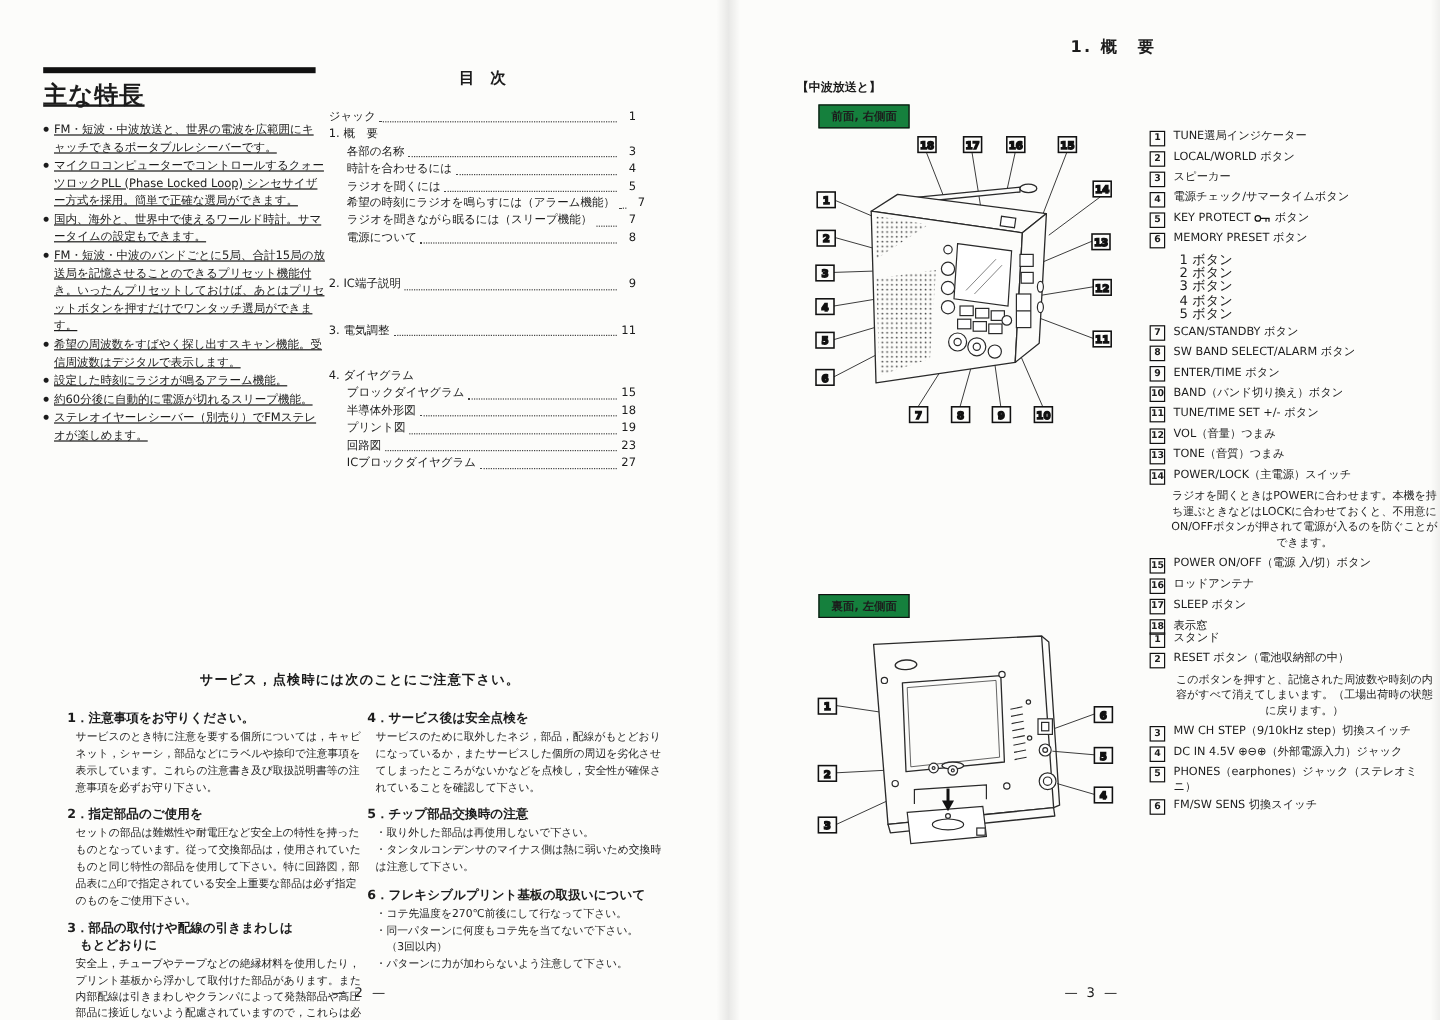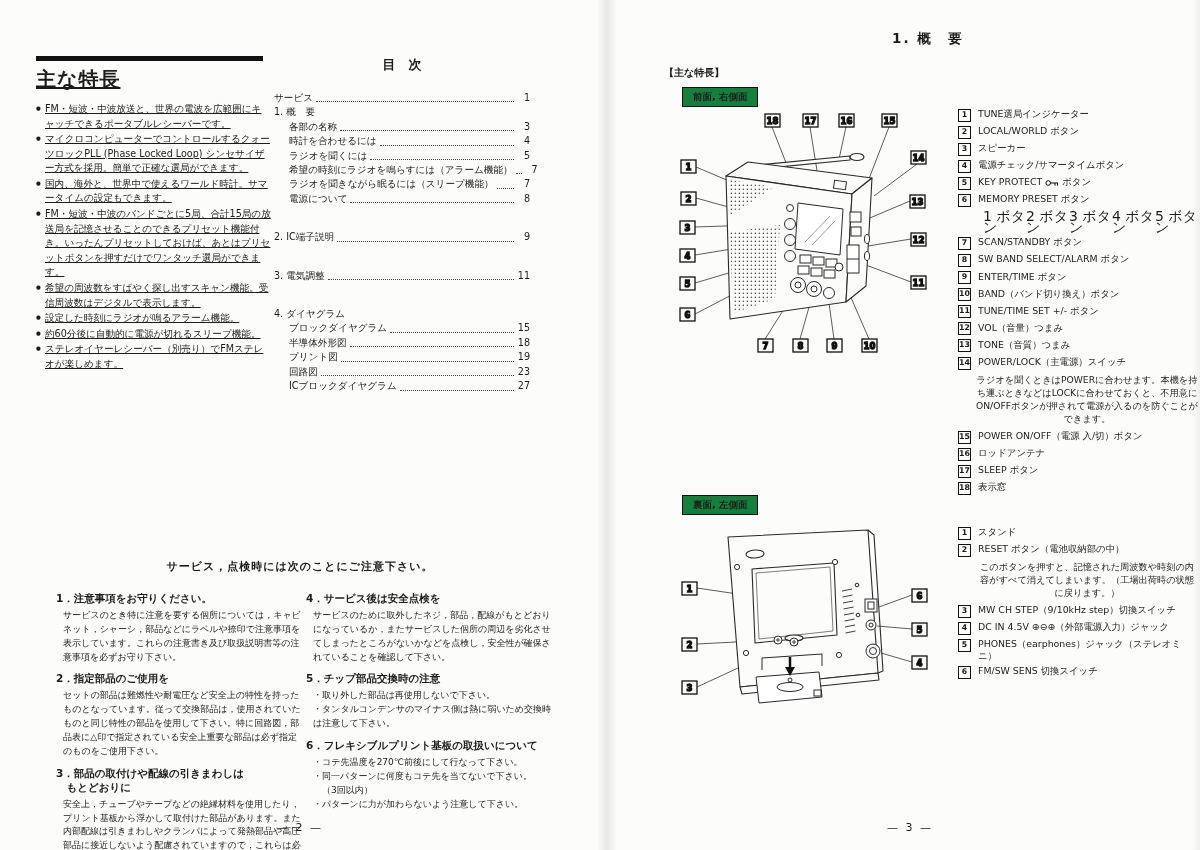--- a/index.html
+++ b/index.html
@@ -49,21 +49,21 @@
   .diag.front{left:662px;top:104px;}
   .diag.back{left:662px;top:527px;}
 
   .partlist{position:absolute;left:958px;width:240px;}
   .partlist.front{top:108px;}
   .partlist.back{top:526px;}
   .part-row{display:flex;align-items:flex-start;margin-bottom:3.6px;font-size:9.4px;line-height:11.6px;}
   .numbox{width:11px;height:11px;border:1.1px solid #111;font-size:7.8px;line-height:10.5px;
           text-align:center;margin-right:7px;flex:none;font-weight:bold;margin-top:0.5px;}
   .part-label{flex:1;}
-  .sub-list{margin:0 0 3px 25px;font-size:14px;line-height:11.4px;display:flex;flex-direction:row;}
+  .sub-list{margin:0 0 3px 25px;font-size:11px;line-height:11.4px;display:flex;flex-direction:column;}
   .part-note{margin:0 0 5px 18px;font-size:9.2px;line-height:13px;white-space:pre-line;text-align:center;}
   .keyicon{display:inline-block;vertical-align:middle;margin:0 3px;}
 
   svg text.co-n{font-family:"DejaVu Sans",sans-serif;font-size:8.5px;font-weight:bold;text-anchor:middle;fill:#111;}
 </style>
 </head>
 <body>
 
 <div class="sheet">
   <div class="gutter"></div>
@@ -81,21 +81,21 @@
       <li>希望の周波数をすばやく探し出すスキャン機能。受信周波数はデジタルで表示します。</li>
       <li>設定した時刻にラジオが鳴るアラーム機能。</li>
       <li>約60分後に自動的に電源が切れるスリープ機能。</li>
       <li>ステレオイヤーレシーバー（別売り）でFMステレオが楽しめます。</li>
     </ul>
   </div>
 
   <div class="toc">
     <div class="toc-title">目　次</div>
     <div class="toc-row">
-        <span class="toc-label">サービス</span>
+        <span class="toc-label">ジャック</span>
         <span class="toc-dots"></span>
         <span class="toc-page">1</span>
       </div>
     <div class="toc-row nodots">
         <span class="toc-label">1. 概　要</span>
       </div>
     <div class="toc-row ind">
         <span class="toc-label">各部の名称</span>
         <span class="toc-dots"></span>
         <span class="toc-page">3</span>
@@ -186,21 +186,21 @@
     <div class="svc-title">6．フレキシブルプリント基板の取扱いについて</div>
     <div class="svc-body">・コテ先温度を270℃前後にして行なって下さい。
 ・同一パターンに何度もコテ先を当てないで下さい。
 　（3回以内）
 ・パターンに力が加わらないよう注意して下さい。</div>
   </div>
 
   <div class="pagenum p2">— 2 —</div>
 
   <div class="sec-title">1. 概　要</div>
-  <div class="names-heading">【主な特長】</div>
+  <div class="names-heading">【中波放送と】</div>
 
   <div class="viewbox front">前面, 右側面</div>
 
   <svg class="diag front" width="302" height="260" viewBox="0 0 302 260">
     <defs>
       <pattern id="gr" width="4" height="4" patternUnits="userSpaceOnUse">
         <circle cx="1.3" cy="1.3" r="0.75" fill="#444"></circle>
       </pattern>
     </defs>
     <g stroke="#333" stroke-width="0.8">

